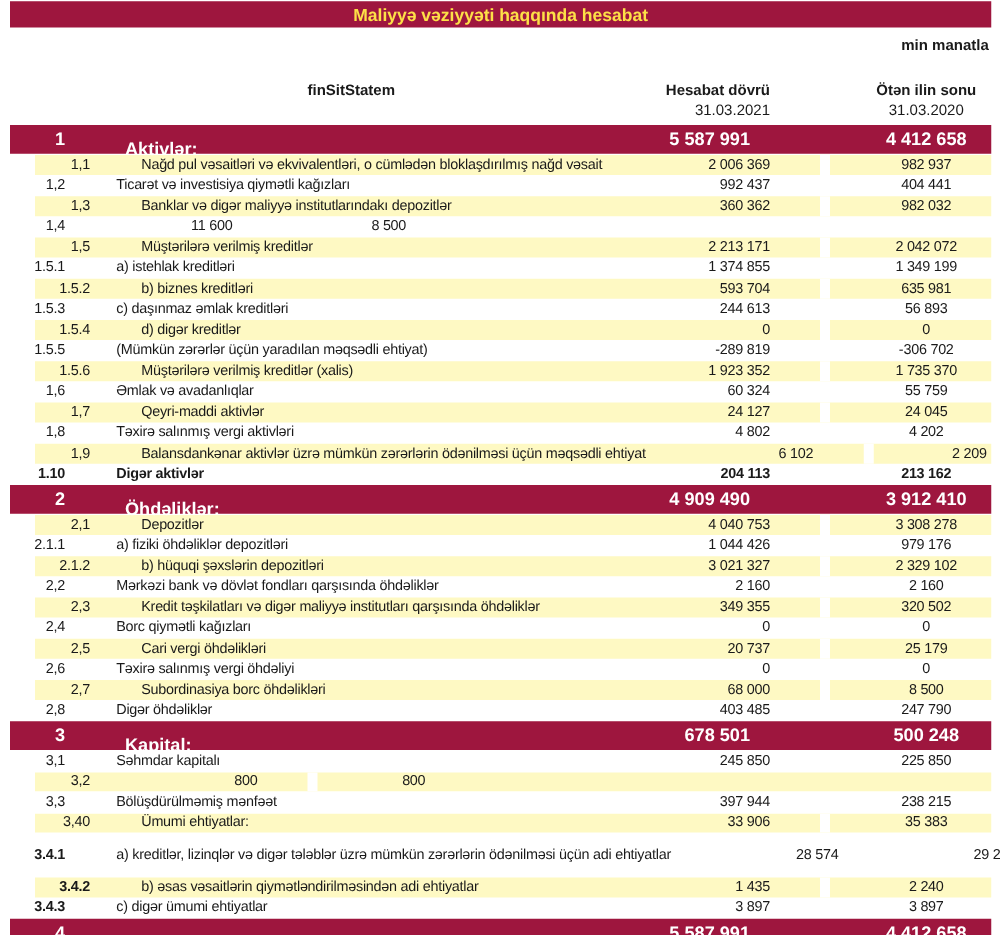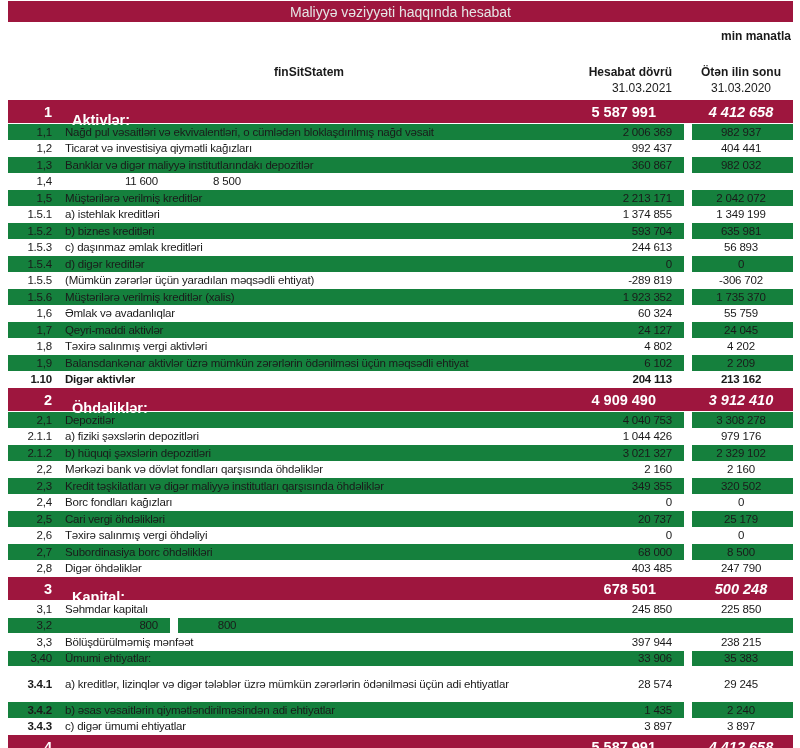--- a/index.html
+++ b/index.html
@@ -6,56 +6,56 @@
   body{
     width:800px;height:748px;overflow:hidden;background:#ffffff;
     font-family:"Liberation Sans","DejaVu Sans",sans-serif;
     color:#1a1a1a;
   }
   .doc{padding:1px 7px 0 8px;}
 
   
   .titlebar{
     height:21px;display:flex;align-items:center;justify-content:center;
-    color:#e5e5e5;font-weight:normal;font-size:14px;margin-bottom:7px;
+    color:#fde047;font-weight:bold;font-size:14px;margin-bottom:7px;
   }
 
   
   .unitnote{
     text-align:right;font-weight:bold;font-size:12px;height:15px;
     padding-right:2px;margin-bottom:20px;
   }
 
   
-  .cols{display:flex;align-items:center;}
+  .cols{display:flex;align-items:center;gap:28px;}
   .c-num{width:44px;text-align:right;flex:none;}
   .c-label{flex:1;padding-left:13px;white-space:nowrap;overflow:visible;}
   .c-v1{width:118px;text-align:right;padding-right:12px;flex:none;box-sizing:border-box;}
   .c-gap{width:8px;flex:none;align-self:stretch;}
   .c-v2{width:101px;text-align:center;padding-right:3px;flex:none;box-sizing:border-box;}
 
   
   .headrow{font-size:12px;font-weight:bold;height:16px;}
   .headrow .c-label{text-align:center;padding-left:0;}
   .daterow{font-size:12px;height:16px;margin-bottom:4px;}
 
   
   .row{height:15.5px;margin-bottom:1px;font-size:11.5px;letter-spacing:-0.2px;}
-  .row.shade{background:#15803d;}
+  .row.shade{background:#fef9c3;margin-left:20px;}
   .row .c-gap{background:#ffffff;}
   .row.bold{font-weight:bold;}
   .row .c-num.codebold{font-weight:bold;}
   .row.tall{height:22px;}
   .spacer{height:6px;}
 
   
   .srow{height:23px;margin-bottom:1px;color:#ffffff;font-weight:bold;font-size:14.5px;}
   .srow .c-label{padding-left:20px;letter-spacing:0;margin-top:16px;}
   .srow .c-v1{padding-right:28px;}
-  .srow .c-v2{font-style:italic;}
+  .srow .c-v2{}
 </style>
 </head>
 <body>
 
 <div class="doc">
 
   <div class="titlebar" style="background: rgb(158, 22, 62);">
     <span>Maliyyə vəziyyəti haqqında hesabat</span>
   </div>
 
@@ -94,21 +94,21 @@
       <div class="cols row">
         <div class="c-num">1,2</div>
         <div class="c-label">Ticarət və investisiya qiymətli kağızları</div>
         <div class="c-v1">992 437</div>
         <div class="c-gap"></div>
         <div class="c-v2">404 441</div>
       </div>
       <div class="cols row shade">
         <div class="c-num">1,3</div>
         <div class="c-label">Banklar və digər maliyyə institutlarındakı depozitlər</div>
-        <div class="c-v1">360 867</div>
+        <div class="c-v1">360 362</div>
         <div class="c-gap"></div>
         <div class="c-v2">982 032</div>
       </div>
       <div class="cols row">
         <div class="c-num">1,4</div>
         <div class="c-v1">11 600</div>
         <div class="c-gap"></div>
         <div class="c-v2">8 500</div>
       </div>
       <div class="cols row shade">
@@ -204,21 +204,21 @@
       </div>
       <div class="cols row shade">
         <div class="c-num">2,1</div>
         <div class="c-label">Depozitlər</div>
         <div class="c-v1">4 040 753</div>
         <div class="c-gap"></div>
         <div class="c-v2">3 308 278</div>
       </div>
       <div class="cols row">
         <div class="c-num">2.1.1</div>
-        <div class="c-label">a) fiziki şəxslərin depozitləri</div>
+        <div class="c-label">a) fiziki öhdəliklər depozitləri</div>
         <div class="c-v1">1 044 426</div>
         <div class="c-gap"></div>
         <div class="c-v2">979 176</div>
       </div>
       <div class="cols row shade">
         <div class="c-num">2.1.2</div>
         <div class="c-label">b) hüquqi şəxslərin depozitləri</div>
         <div class="c-v1">3 021 327</div>
         <div class="c-gap"></div>
         <div class="c-v2">2 329 102</div>
@@ -232,21 +232,21 @@
       </div>
       <div class="cols row shade">
         <div class="c-num">2,3</div>
         <div class="c-label">Kredit təşkilatları və digər maliyyə institutları qarşısında öhdəliklər</div>
         <div class="c-v1">349 355</div>
         <div class="c-gap"></div>
         <div class="c-v2">320 502</div>
       </div>
       <div class="cols row">
         <div class="c-num">2,4</div>
-        <div class="c-label">Borc fondları kağızları</div>
+        <div class="c-label">Borc qiymətli kağızları</div>
         <div class="c-v1">0</div>
         <div class="c-gap"></div>
         <div class="c-v2">0</div>
       </div>
       <div class="cols row shade">
         <div class="c-num">2,5</div>
         <div class="c-label">Cari vergi öhdəlikləri</div>
         <div class="c-v1">20 737</div>
         <div class="c-gap"></div>
         <div class="c-v2">25 179</div>

